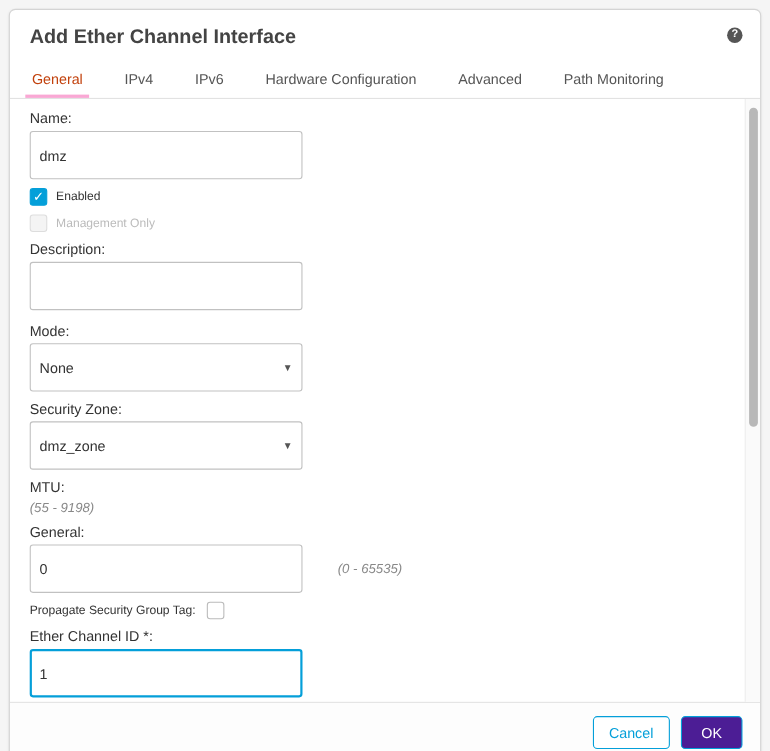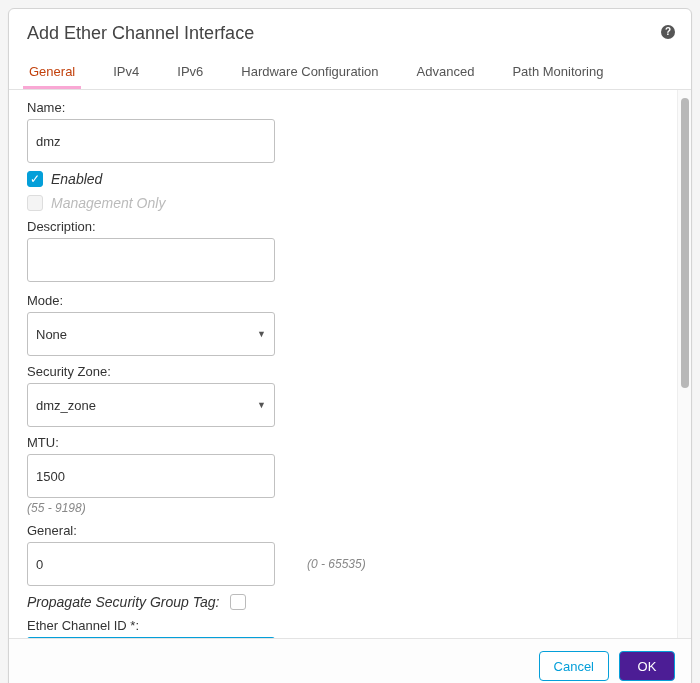--- a/index.html
+++ b/index.html
@@ -20,21 +20,21 @@
     border-radius: 6px;
     box-shadow: 0 1px 2px rgba(0,0,0,0.05);
     overflow: hidden;
   }
   .dialog-header {
     position: relative;
     padding: 14px 18px 10px 18px;
   }
   .dialog-title {
     font-size: 18px;
-    font-weight: 400;
+    font-weight: 700;
     color: #444;
   }
   .help-icon {
     position: absolute;
     right: 16px;
     top: 16px;
     width: 14px;
     height: 14px;
     border-radius: 50%;
     background: #555;
@@ -141,21 +141,21 @@
   }
   .chk.checked {
     background: #049fd9;
     border-color: #049fd9;
   }
   .chk.disabled {
     background: #f4f4f4;
     border-color: #ddd;
     cursor: default;
   }
-  .chk-label { font-size: 14px; color: #333; font-style: italic; }
+  .chk-label { font-size: 11px; color: #333; }
   .chk-label.disabled { color: #bbb; }
   .hint {
     font-size: 12px;
     font-style: italic;
     color: #888;
     margin-top: 3px;
   }
   .inline-hint {
     display: inline-block;
     margin-left: 32px;
@@ -260,21 +260,20 @@
       <div class="field-row">
         <span class="label">Security Zone:</span>
         <div class="select-box">
           <span>dmz_zone</span>
           <span class="caret">▼</span>
         </div>
       </div>
 
       <div class="field-row">
         <span class="label">MTU:</span>
-        <input class="text-input" type="text" value="1500" style="">
         <div class="hint">(55 - 9198)</div>
       </div>
 
       <div class="field-row">
         <span class="label">General:</span>
         <div class="inline-row">
           <input class="text-input" type="text" value="0" style="">
           <span class="inline-hint">(0 - 65535)</span>
         </div>
       </div>

